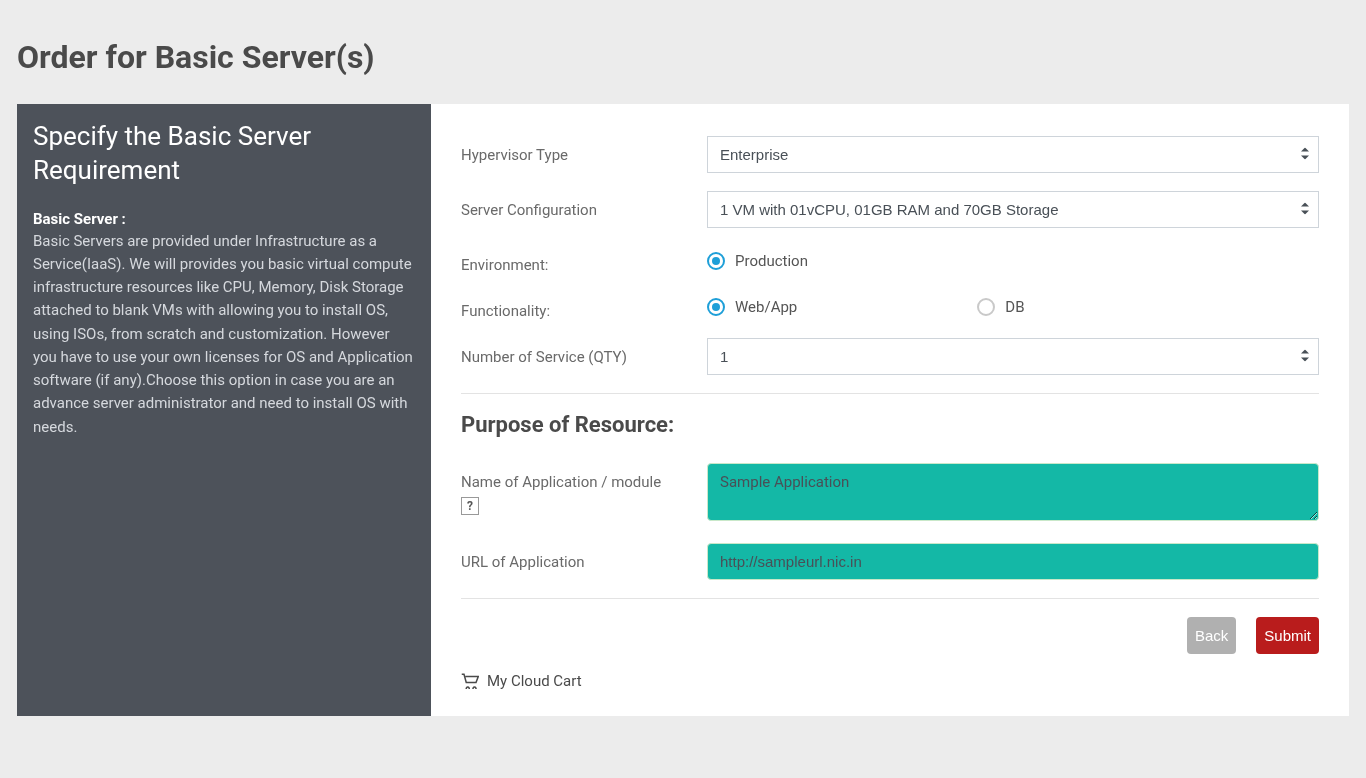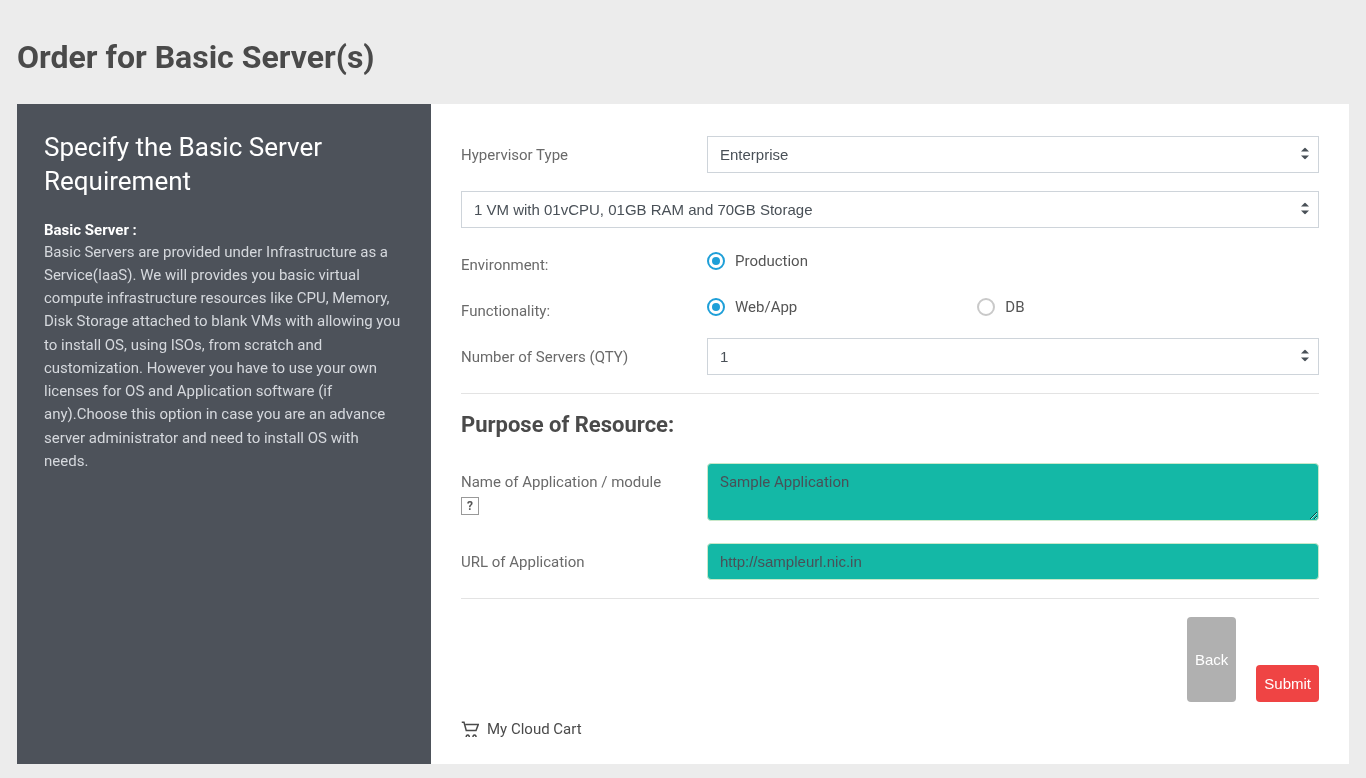--- a/index.html
+++ b/index.html
@@ -21,21 +21,21 @@
   margin-bottom: 28px;
 }
 .panel {
   display: flex;
   background: #fff;
 }
 .sidebar {
   width: 414px;
   background: #4d525a;
   color: #e4e6e9;
-  padding: 27px;
+  padding: 16px;
 }
 .sidebar h2 {
   font-size: 26px;
   font-weight: 400;
   color: #fff;
   line-height: 1.3;
   margin-bottom: 22px;
 }
 .sidebar .subhead {
   font-weight: 700;
@@ -171,21 +171,21 @@
 }
 .btn {
   border: none;
   border-radius: 4px;
   padding: 10px 8px;
   font-size: 15px;
   cursor: pointer;
   color: #fff;
 }
 .btn-back { background: #b0b0b0; }
-.btn-submit { background: #ef4444; margin-top: 48px; }
+.btn-submit { background: #b91c1c; }
 .cart-link {
   display: flex;
   justify-content: flex-start;
   align-items: center;
   gap: 8px;
   margin-top: 18px;
   color: #4a4a4a;
   font-size: 15px;
 }
 .cart-icon {
@@ -218,20 +218,21 @@
             <span class="caret">
               <svg width="8" height="12" viewBox="0 0 8 12">
                   <path d="M4 0 L8 4 L0 4 Z M4 12 L0 8 L8 8 Z" fill="#495057"></path>
                 </svg>
             </span>
           </div>
         </div>
       </div>
 
       <div class="form-row">
+        <div class="form-label">Server Configuration</div>
         <div class="form-control-wrap">
           <div class="select">
             <select>
               <option>1 VM with 01vCPU, 01GB RAM and 70GB Storage</option>
             </select>
             <span class="caret">
               <svg width="8" height="12" viewBox="0 0 8 12">
                   <path d="M4 0 L8 4 L0 4 Z M4 12 L0 8 L8 8 Z" fill="#495057"></path>
                 </svg>
             </span>
@@ -261,21 +262,21 @@
             </div>
             <div class="radio-item">
               <span class="radio-circle"></span>
               <span class="radio-label">DB</span>
             </div>
           </div>
         </div>
       </div>
 
       <div class="form-row">
-        <div class="form-label">Number of Servers (QTY)</div>
+        <div class="form-label">Number of Service (QTY)</div>
         <div class="form-control-wrap">
           <div class="select">
             <select>
               <option>1</option>
             </select>
             <span class="caret">
               <svg width="8" height="12" viewBox="0 0 8 12">
                   <path d="M4 0 L8 4 L0 4 Z M4 12 L0 8 L8 8 Z" fill="#495057"></path>
                 </svg>
             </span>

